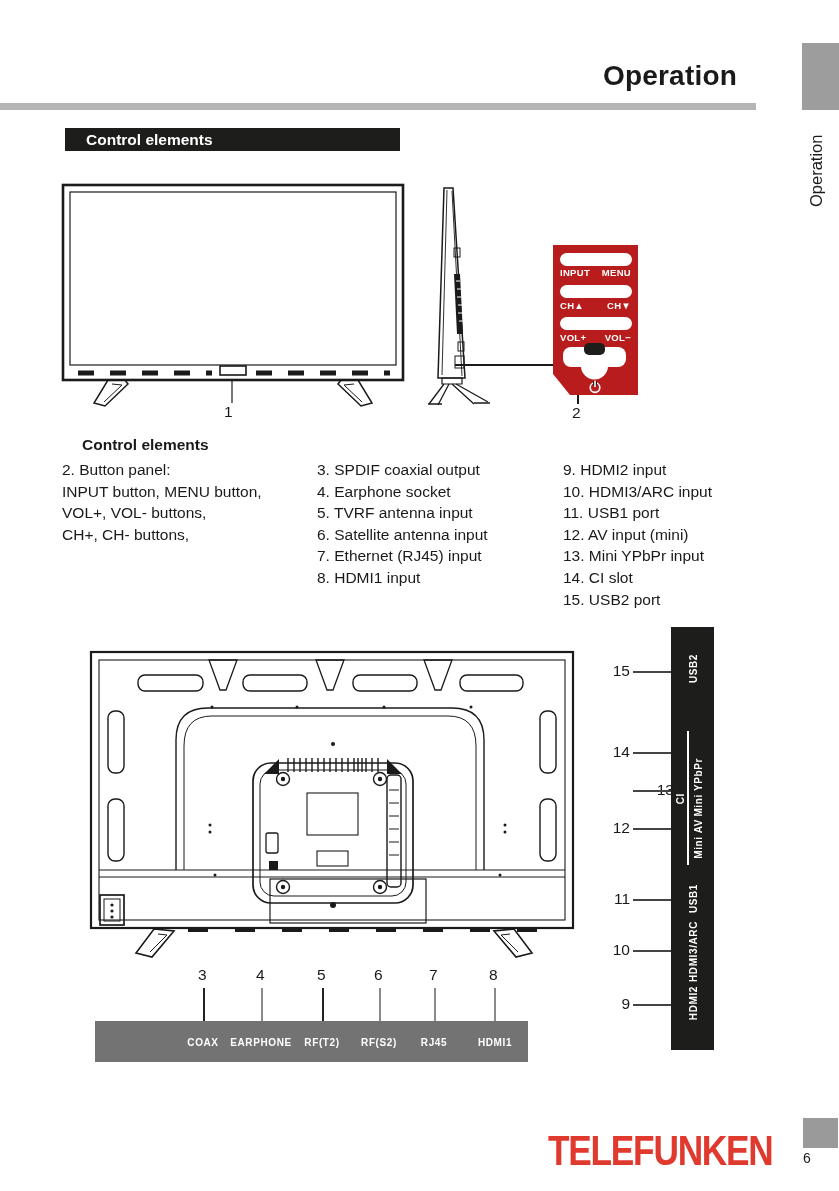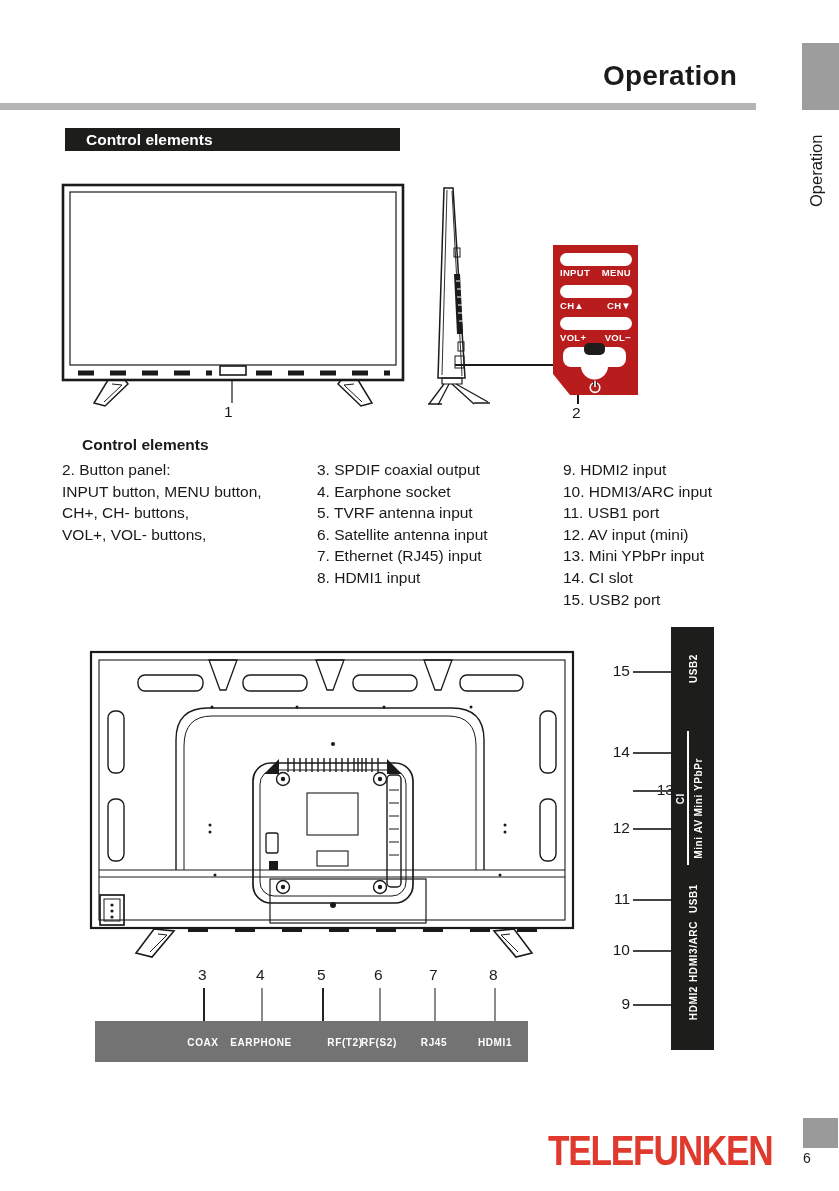--- a/index.html
+++ b/index.html
@@ -128,22 +128,22 @@
       <line x1="8" y1="0.8" x2="8" y2="7" stroke="#fff" stroke-width="1.6"></line>
     </svg>
   </div>
   <div class="abs vline" style="left:577px;top:395px;height:9px;background:#1a1a1a;"></div>
   <div class="abs callout-num" style="left:572px;top:404px;">2</div>
 
   <div class="abs legend-heading">Control elements</div>
   <div class="abs legend-col col1">
     <div>2. Button panel:</div>
     <div>INPUT button, MENU button,</div>
+    <div>VOL+, VOL- buttons,</div>
     <div>CH+, CH- buttons,</div>
-    <div>VOL+, VOL- buttons,</div>
   </div>
   <div class="abs legend-col col2">
     <div>3. SPDIF coaxial output</div>
     <div>4. Earphone socket</div>
     <div>5. TVRF antenna input</div>
     <div>6. Satellite antenna input</div>
     <div>7. Ethernet (RJ45) input</div>
     <div>8. HDMI1 input</div>
   </div>
   <div class="abs legend-col col3">
@@ -236,21 +236,21 @@
   <div class="abs vline" style="left:203px;top:988px;height:33px;background:#222;"></div>
   <div class="abs vline" style="left:261px;top:988px;height:33px;background:#8a8a8a;"></div>
   <div class="abs vline" style="left:322px;top:988px;height:33px;background:#222;"></div>
   <div class="abs vline" style="left:379px;top:988px;height:33px;background:#8a8a8a;"></div>
   <div class="abs vline" style="left:434px;top:988px;height:33px;background:#8a8a8a;"></div>
   <div class="abs vline" style="left:494px;top:988px;height:33px;background:#8a8a8a;"></div>
 
   <div class="abs bottom-bar">
     <span style="left:108px;">COAX</span>
     <span style="left:166px;">EARPHONE</span>
-    <span style="left:227px;padding-left:46px;">RF(T2)</span>
+    <span style="left:227px;">RF(T2)</span>
     <span style="left:284px;">RF(S2)</span>
     <span style="left:339px;">RJ45</span>
     <span style="left:400px;">HDMI1</span>
   </div>
 
   <div class="abs side-panel"></div>
   <div class="abs ci-line"></div>
   <div class="abs vlabel" style="left:688px;top:654px;">USB2</div>
   <div class="abs vlabel" style="left:675px;top:793px;">CI</div>
   <div class="abs vlabel" style="left:693px;top:758px;">Mini YPbPr</div>

